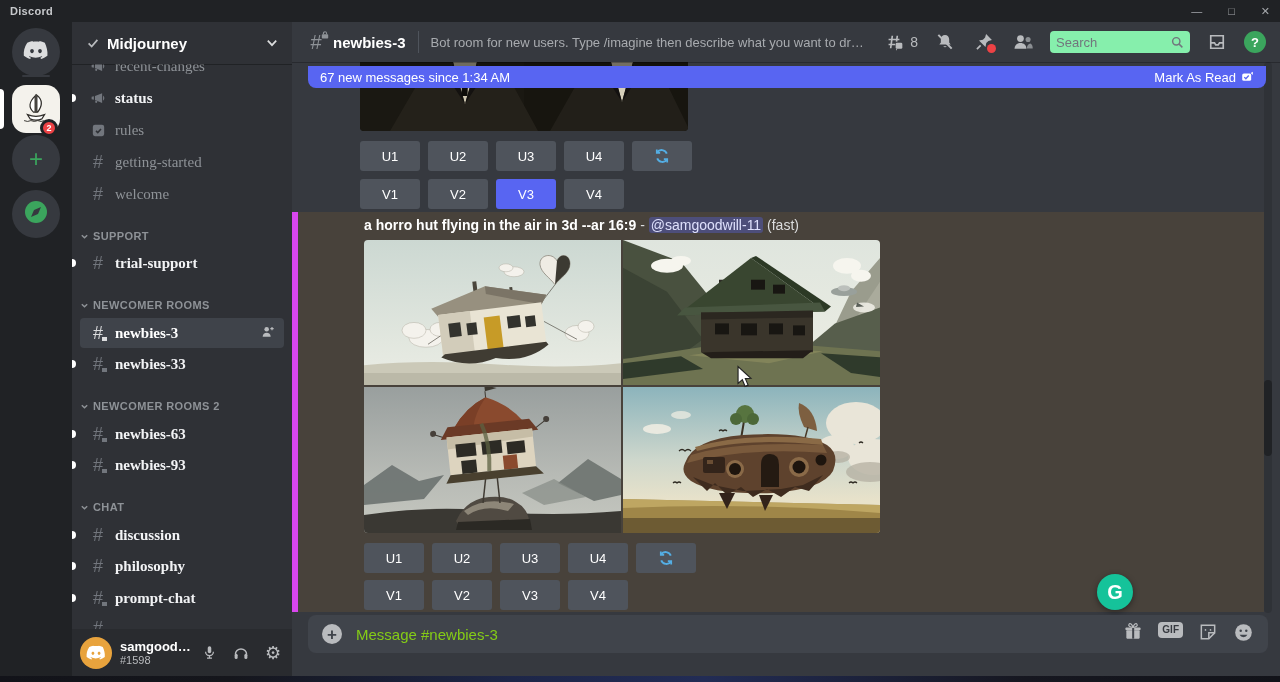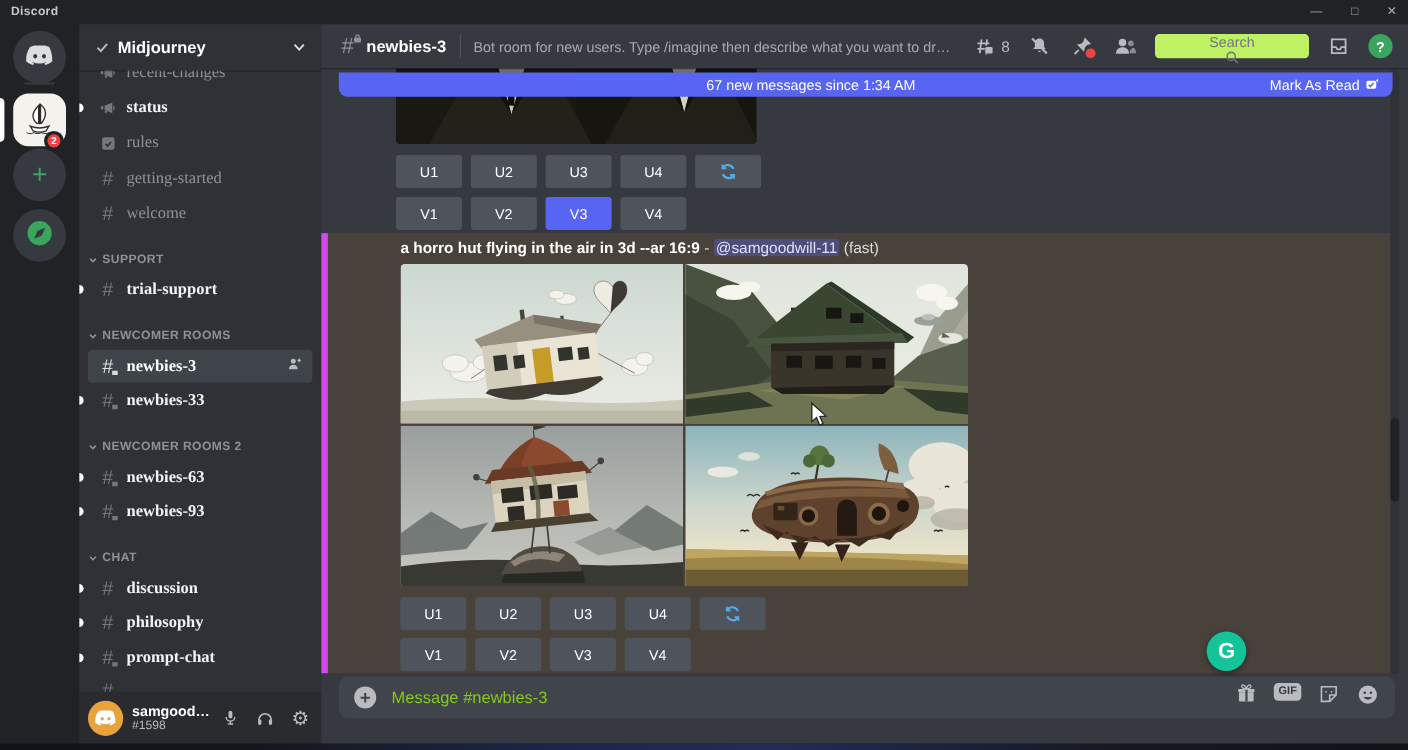--- a/index.html
+++ b/index.html
@@ -62,32 +62,32 @@
 
   
   .chat-header { position:absolute; left:292px; top:22px; width:988px; height:40px; background:#36393f;
     display:flex; align-items:center; padding:0 14px; box-shadow:0 1px 0 rgba(0,0,0,.25); z-index:8; }
   .chat-header .hname { color:#fff; font-size:15px; font-weight:bold; margin-left:7px; }
   .hdr-div { width:1px; height:22px; background:#4f545c; margin:0 12px; }
   .topic { color:#a8abaf; font-size:13px; white-space:nowrap; overflow:hidden; text-overflow:ellipsis; max-width:440px; }
   .hdr-icons { margin-left:auto; display:flex; align-items:center; gap:15px; color:#b9bbbe; }
   .hicon { width:24px; height:24px; display:flex; align-items:center; justify-content:center; position:relative; }
   .tcount { color:#b9bbbe; font-size:14px; margin-left:-11px; }
-  .searchbox { width:140px; height:22px; background:#bef264; border-radius:4px; display:flex; align-items:center;
-    padding:0 6px; color:#72767d; font-size:13px;flex-direction:column; }
+  .searchbox { width:140px; height:22px; background:#86efac; border-radius:4px; display:flex; align-items:center;
+    padding:0 6px; color:#72767d; font-size:13px; }
   .searchbox .sq { flex:1; }
   .help-circle { width:22px; height:22px; border-radius:50%; background:#3ba55d; color:#fff; font-size:13px;
     font-weight:bold; display:flex; align-items:center; justify-content:center; }
   .pin-dot { position:absolute; right:0; bottom:1px; width:9px; height:9px; border-radius:50%; background:#ed4245; }
 
   
   .chat-main { position:absolute; left:292px; top:62px; width:988px; height:614px; background:#36393f; overflow:hidden; }
   .banner { position:absolute; left:16px; top:4px; width:958px; height:22px; background:#5865f2;
     border-radius:0 0 8px 8px; display:flex; align-items:center; padding:0 12px; z-index:7; }
-  .banner .btext { color:#fff; font-size:13px; font-weight:500; flex:1;text-align:center; }
+  .banner .btext { color:#fff; font-size:13px; font-weight:500; flex:1; }
   .banner .baction { color:#fff; font-size:13px; font-weight:500; display:flex; align-items:center; gap:5px; }
 
   .attach1 { position:absolute; left:68px; top:0; width:328px; height:69px; border-radius:0 0 4px 4px; overflow:hidden; }
   .btnrow { position:absolute; display:flex; gap:8px; }
   .mjbtn { width:60px; height:30px; background:#4f545c; border:none; border-radius:3px; color:#fff;
     font-size:13px; font-weight:500; font-family:inherit; display:flex; align-items:center; justify-content:center; }
   .mjbtn.sel { background:#5865f2; }
 
   .msg2 { position:absolute; left:0; top:150px; width:972px; height:400px;
     background:rgba(250,166,26,.09); border-left:6px solid #d946ef; }

